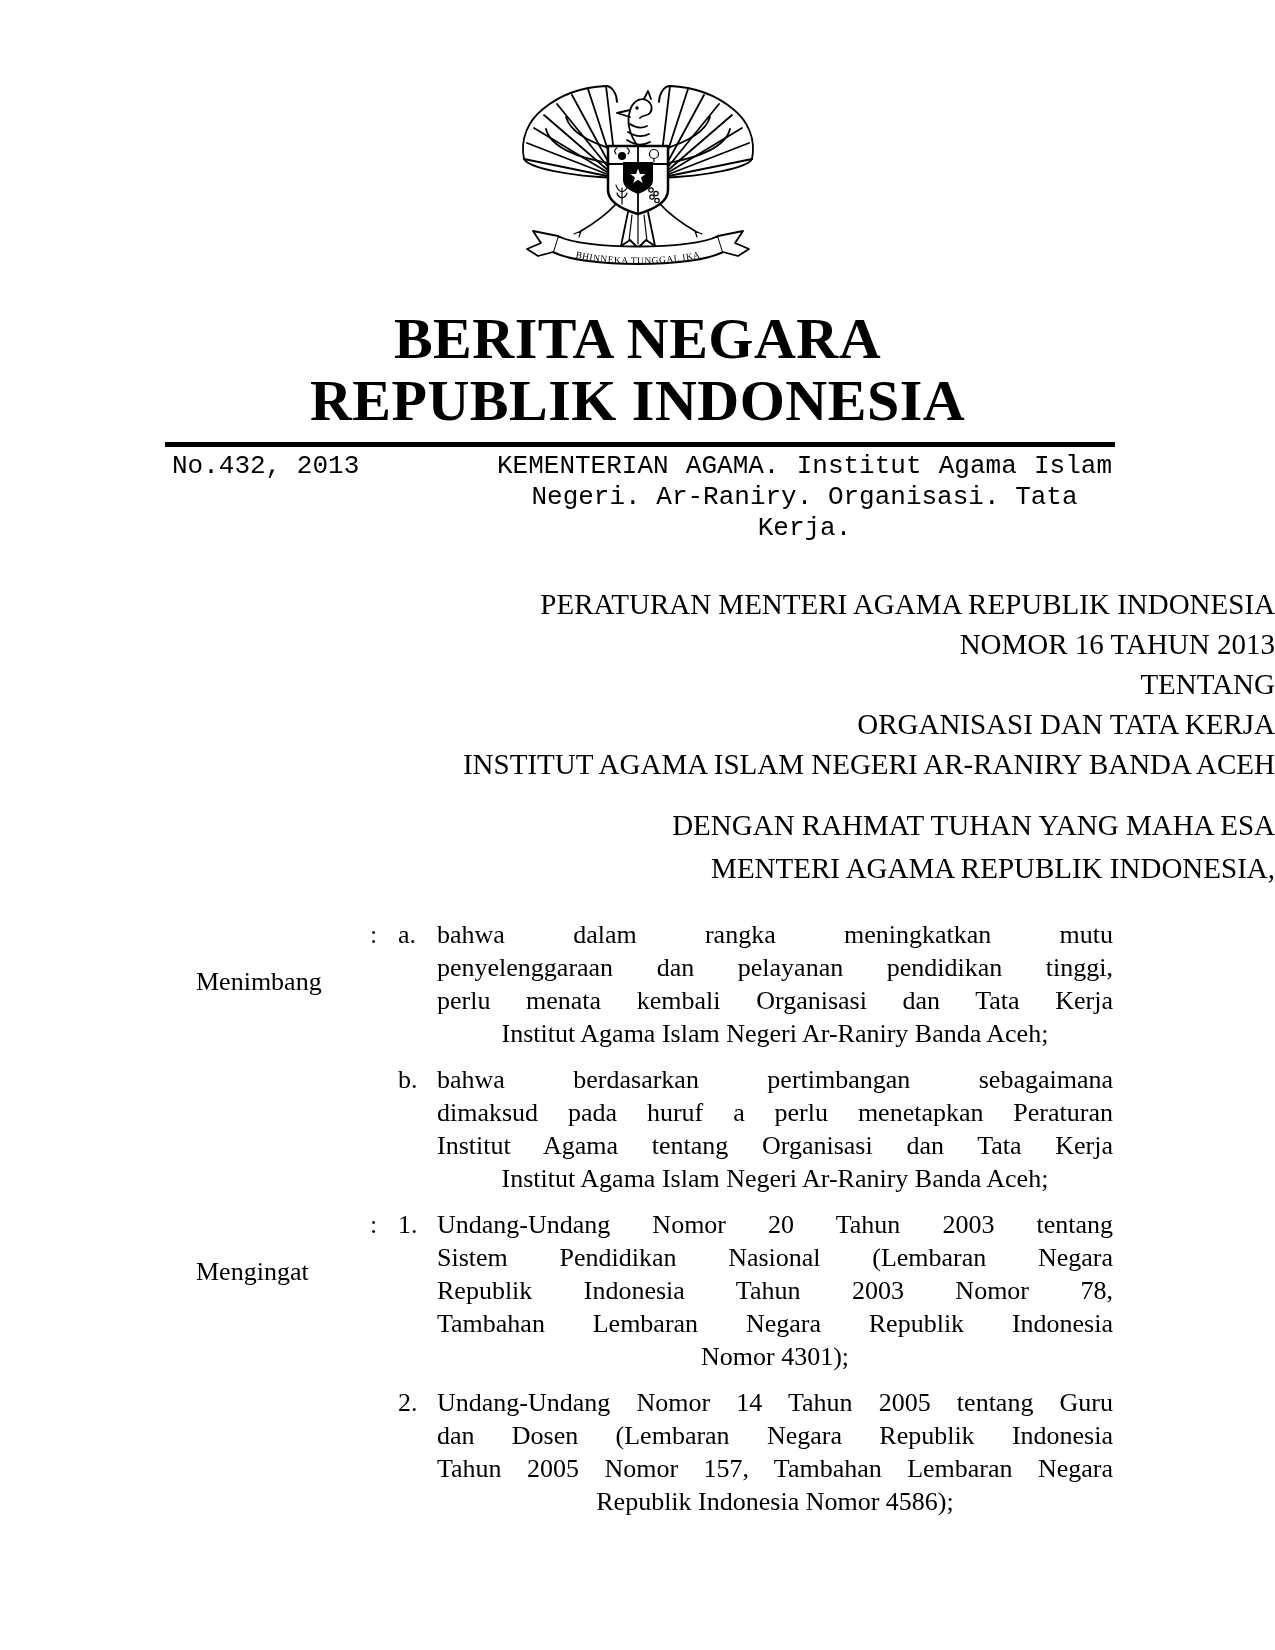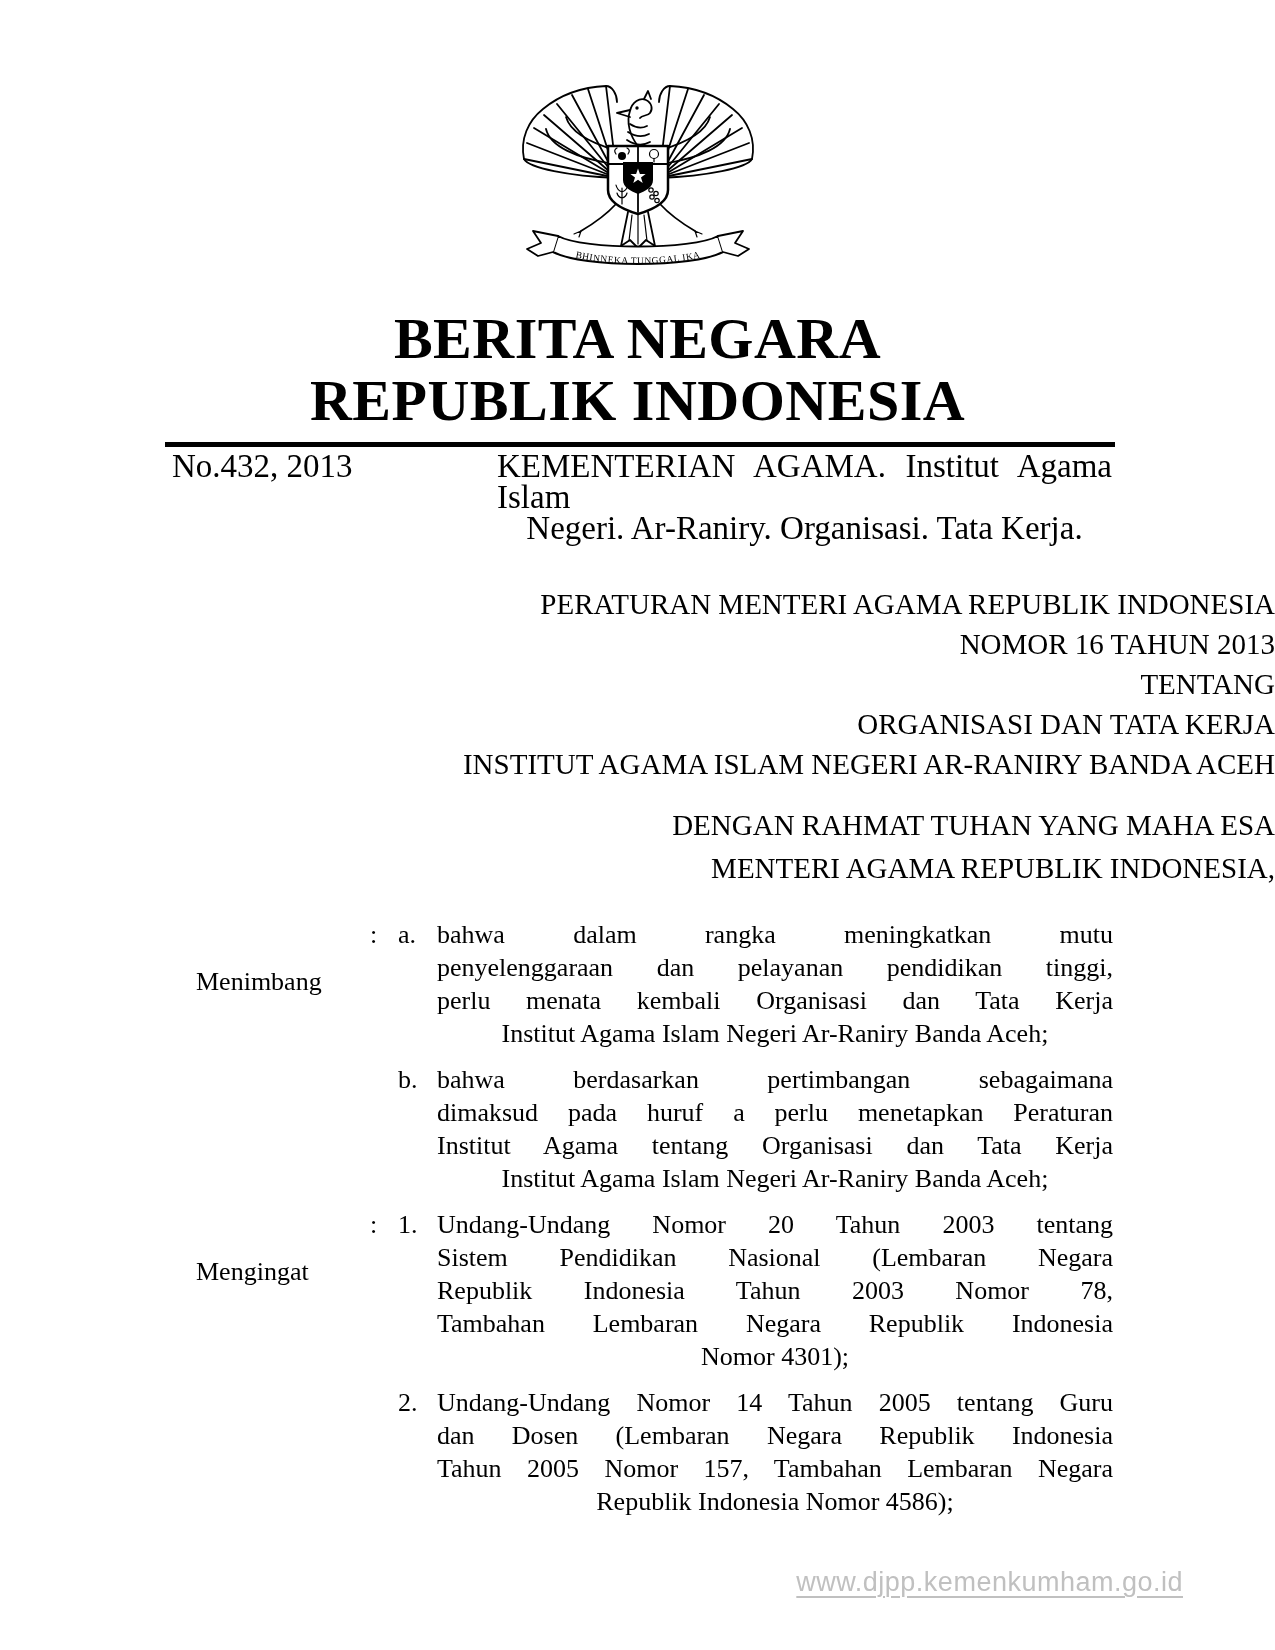--- a/index.html
+++ b/index.html
@@ -18,21 +18,21 @@
   .masthead {
     margin-top:34px;
     text-align:center;
     font-weight:bold;
     font-size:58px;
     line-height:62px;
     letter-spacing:0.5px;
   }
   .rule { height:5px; background:#000; margin:10px 160px 0 165px; }
 
-  .subheader { display:flex; margin:4px 163px 0 172px; font-size:33px; line-height:31px; }
+  .subheader { display:flex; margin:4px 163px 0 172px; font-size:26px; line-height:31px;font-family:Liberation Mono, monospace; }
   .issue-no { width:325px; flex:none; }
   .subject { flex:1; }
 
   .jline { text-align:justify; text-align-last:justify; }
   .lline { text-align:center; }
 
   .title-block { margin-top:40px; text-align:right; font-size:29px; line-height:40px; }
   .invocation { margin-top:21px;padding-left:44px; }
   .authority  { margin-top:3px; }
 
@@ -221,15 +221,14 @@
             <div class="jline">dan Dosen (Lembaran Negara Republik Indonesia</div>
             <div class="jline">Tahun 2005 Nomor 157, Tambahan Lembaran Negara</div>
             <div class="lline">Republik Indonesia Nomor 4586);</div>
           </div>
         </div>
       </div>
     </div>
 
   </div>
 
-  <div class="footer-link">www.djpp.kemenkumham.go.id</div>
 
 </div>
 
 </body></html>

